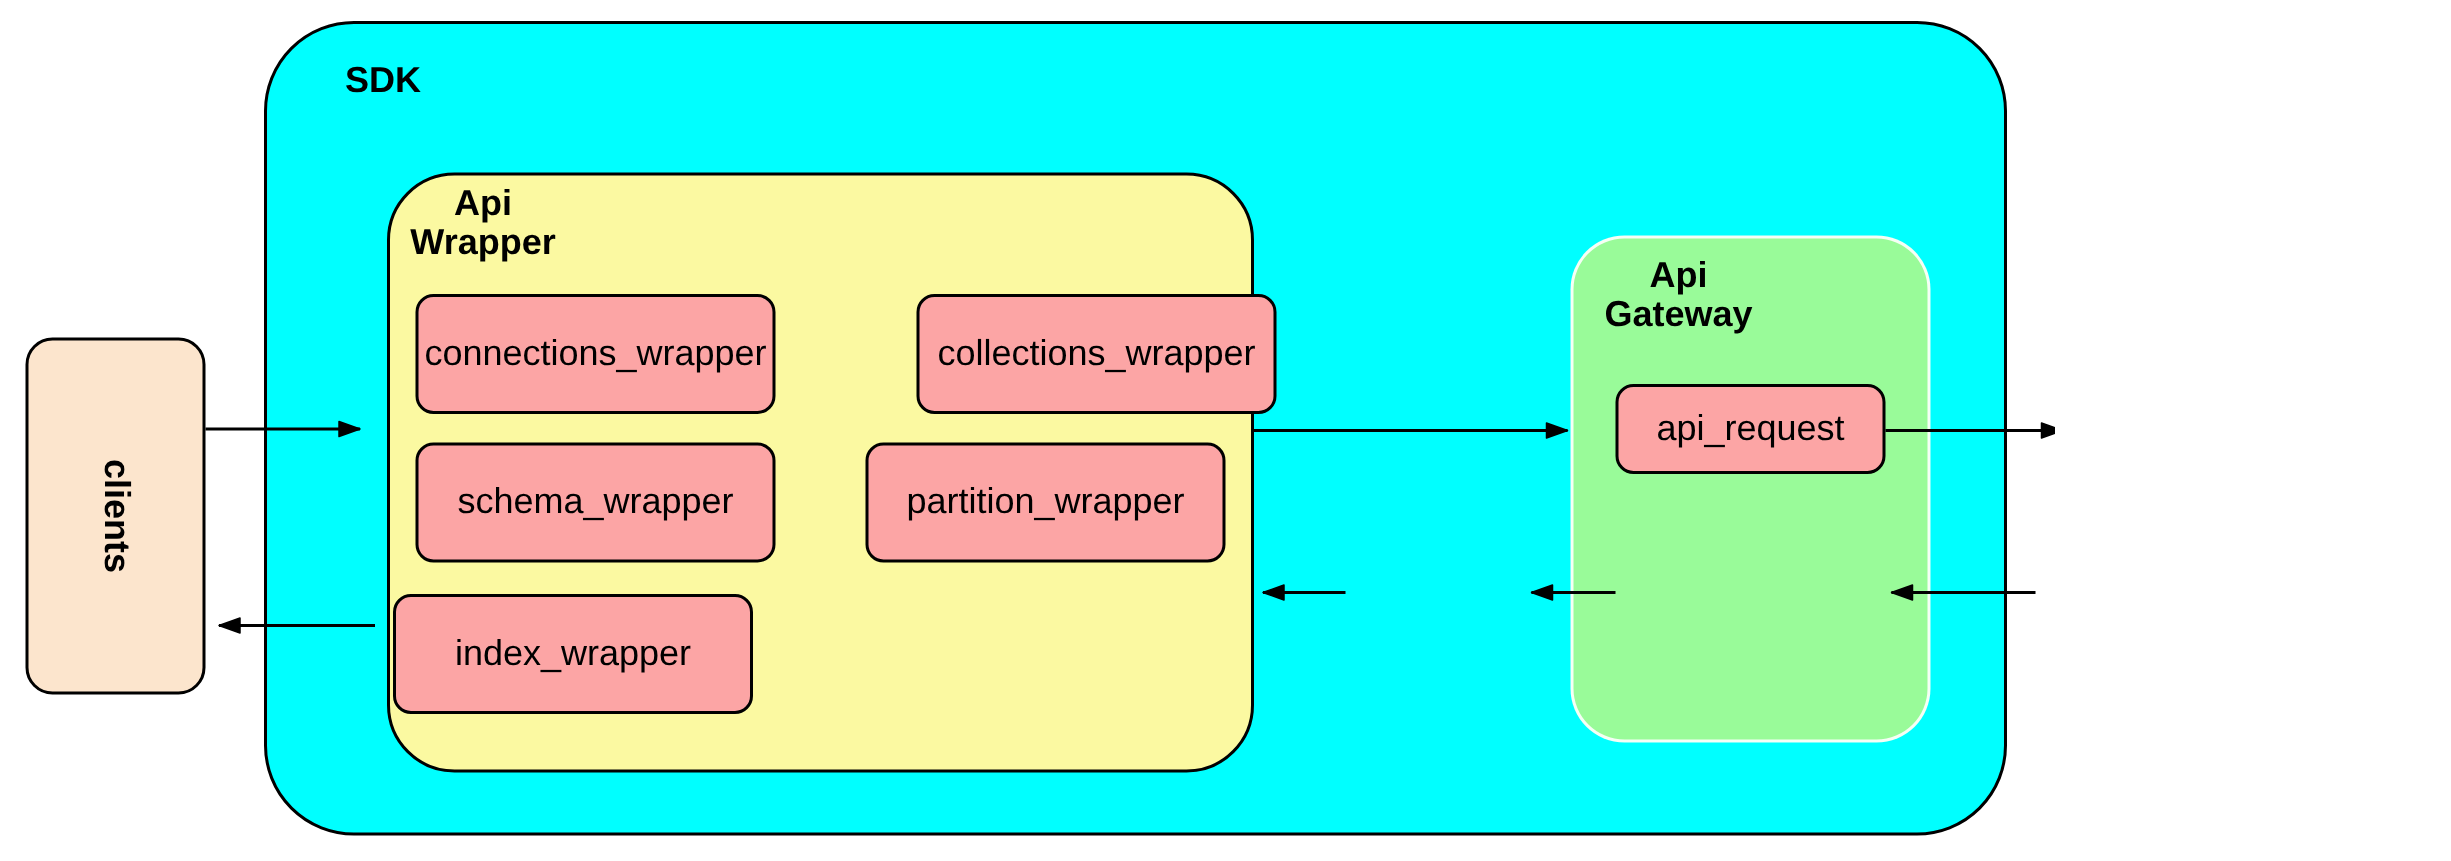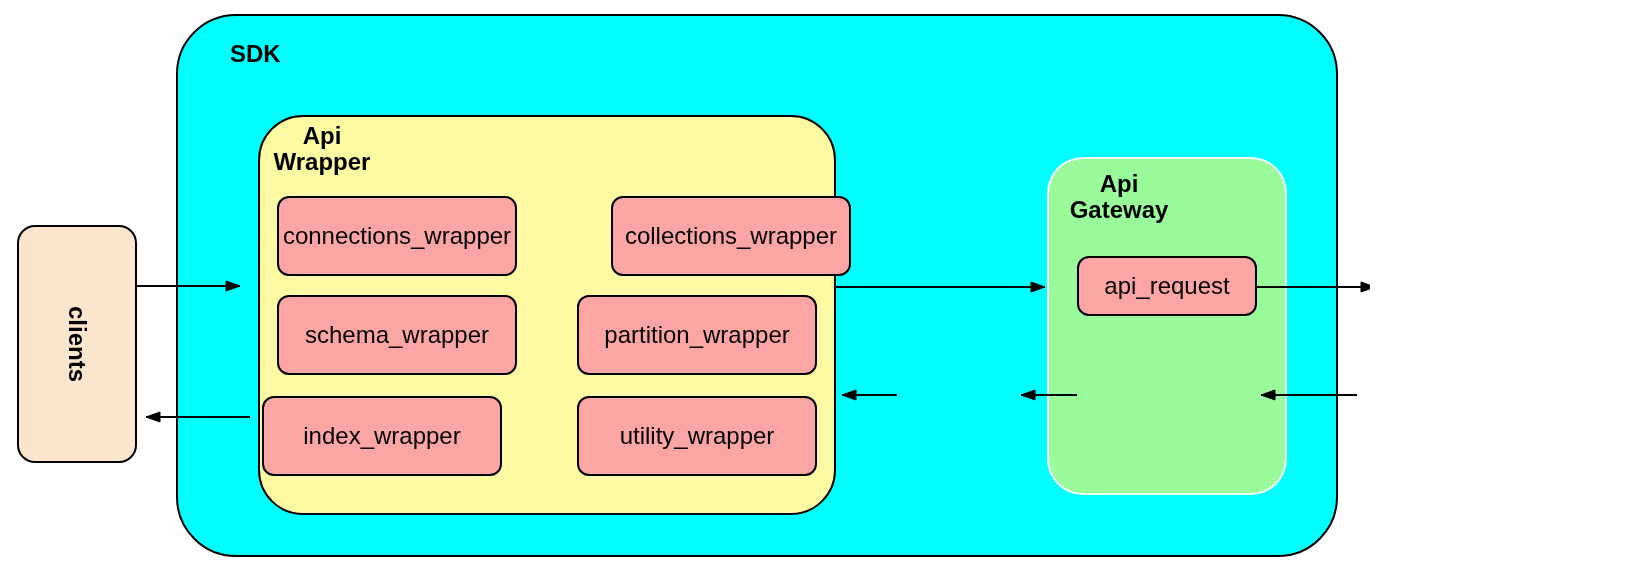--- a/index.html
+++ b/index.html
@@ -116,21 +116,20 @@
   <div class="abs apiwrapper-box">
     <div class="apiwrapper-label">Api
 Wrapper</div>
   </div>
 
   <div class="abs wnode wb-connections">connections_wrapper</div>
   <div class="abs wnode wb-collections">collections_wrapper</div>
   <div class="abs wnode wb-schema">schema_wrapper</div>
   <div class="abs wnode wb-partition">partition_wrapper</div>
   <div class="abs wnode wb-index">index_wrapper</div>
-  <div class="abs wnode wb-utility">utility_wrapper</div>
 
   <div class="abs gateway-box">
     <div class="gateway-label">Api
 Gateway</div>
   </div>
 
   <div class="abs wnode apirequest-box">api_request</div>
 
   <div class="abs milvus-box">milvus</div>
 

